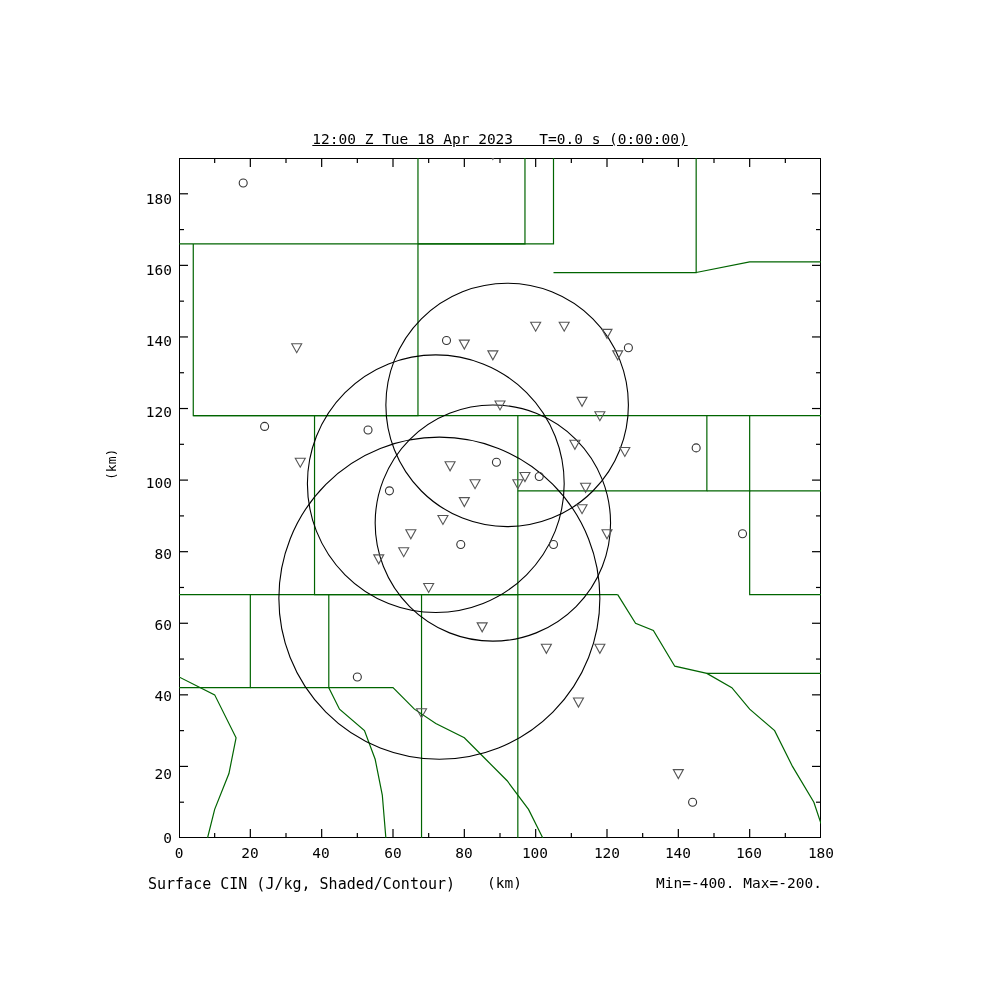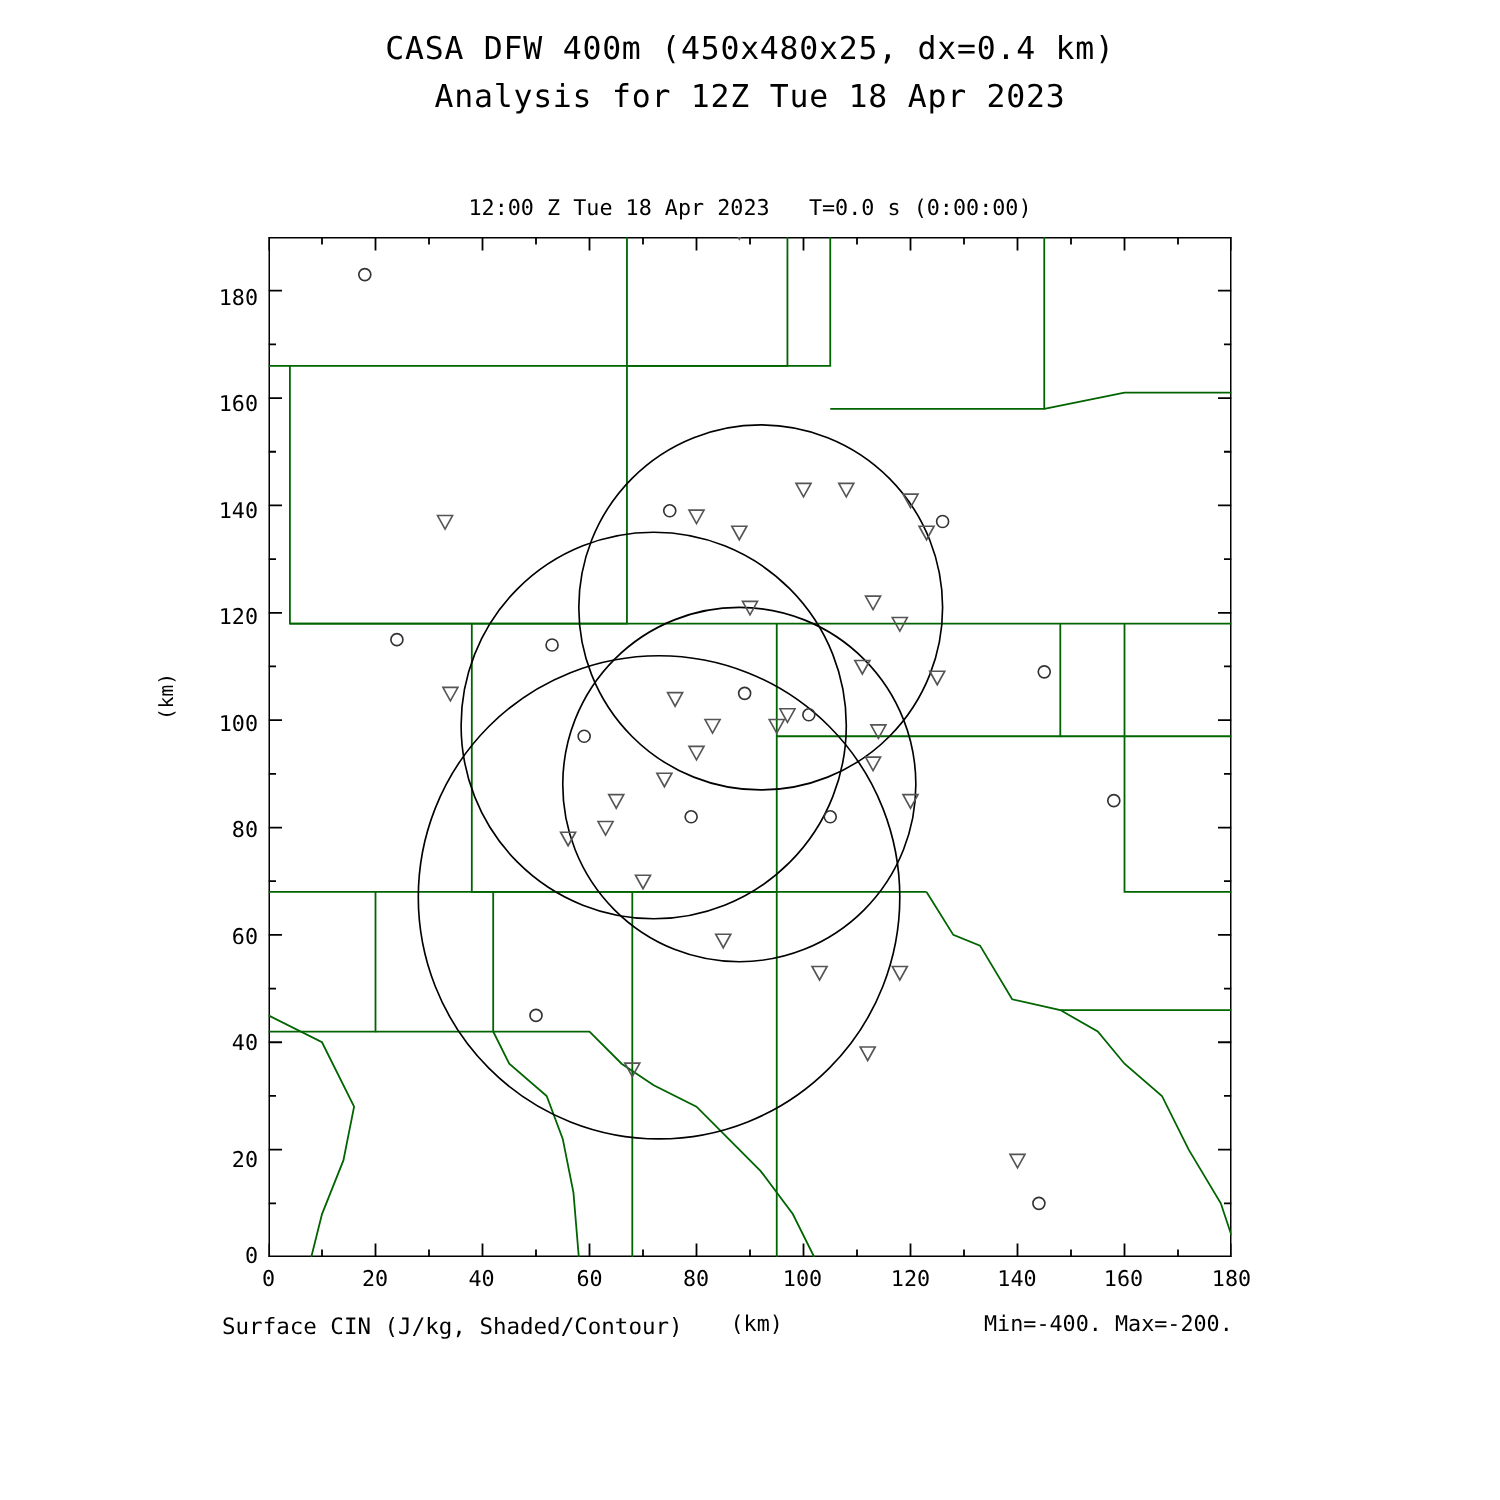--- a/index.html
+++ b/index.html
@@ -34,20 +34,21 @@
     white-space: pre;
   }
   .subtitle {
     position: absolute;
     top: 131px;
     left: 0;
     width: 1000px;
     text-align: center;
     font-size: 14.5px;
     white-space: pre;
+    text-decoration: underline;
   }
   .plot-wrap {
     position: absolute;
     left: 179px;
     top: 158px;
     width: 642px;
     height: 680px;
   }
   .plot-frame {
     position: absolute;
@@ -102,24 +103,20 @@
     top: 875px;
     font-size: 14.5px;
     white-space: pre;
   }
 </style>
 </head>
 <body>
 
 <div id="page">
 
-  <div class="title-block">
-    <div class="title-line">CASA DFW 400m (450x480x25, dx=0.4 km)</div>
-    <div class="title-line">Analysis for 12Z Tue 18 Apr 2023</div>
-  </div>
 
   <div class="subtitle">12:00 Z Tue 18 Apr 2023   T=0.0 s (0:00:00)</div>
 
   <div class="ylabel">(km)</div>
 
   <div class="ytick-label" style="left:140px; top:830px; width:32px;">0</div>
   <div class="ytick-label" style="left:132px; top:766px; width:40px;">20</div>
   <div class="ytick-label" style="left:132px; top:688px; width:40px;">40</div>
   <div class="ytick-label" style="left:132px; top:617px; width:40px;">60</div>
   <div class="ytick-label" style="left:132px; top:546px; width:40px;">80</div>

